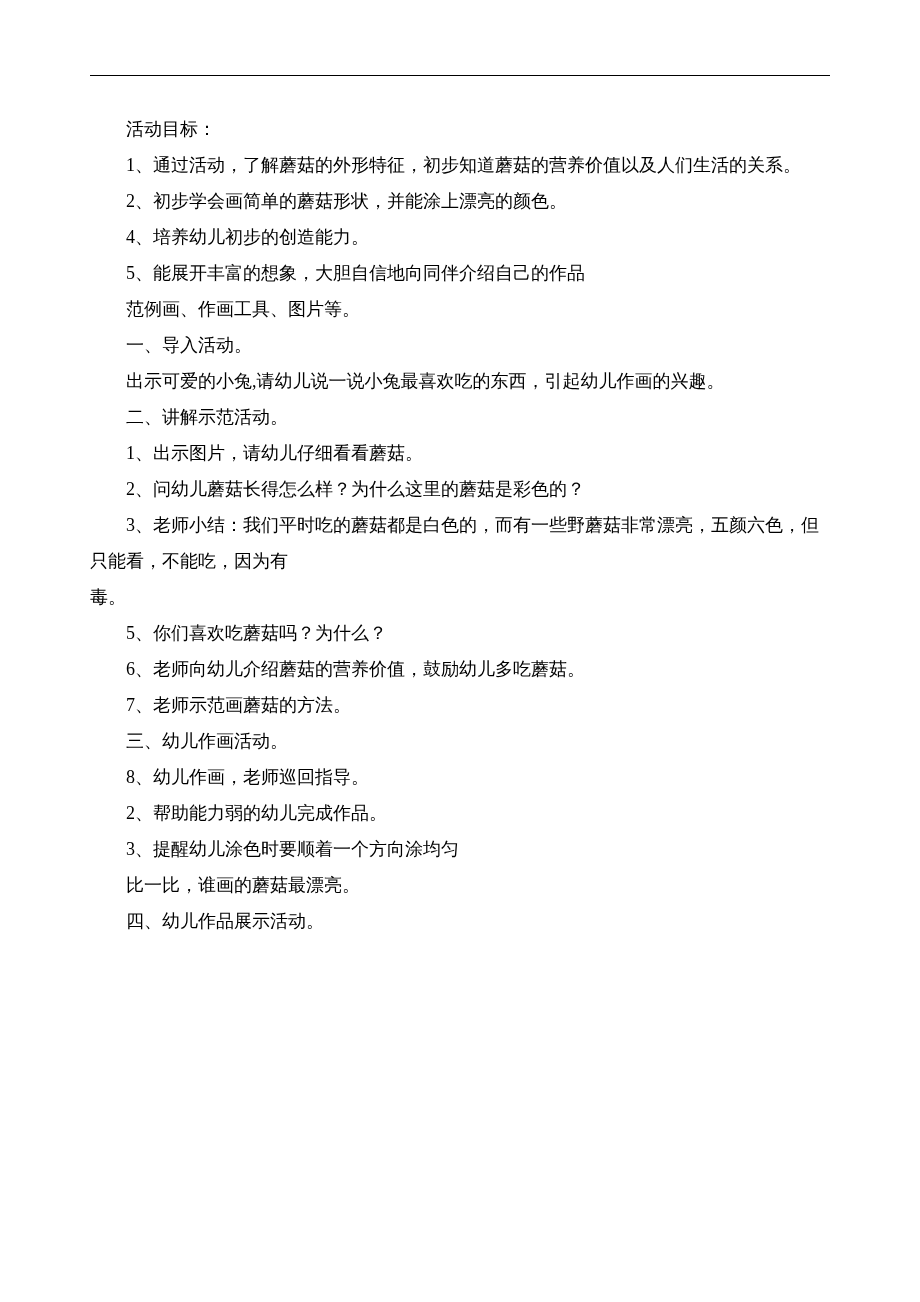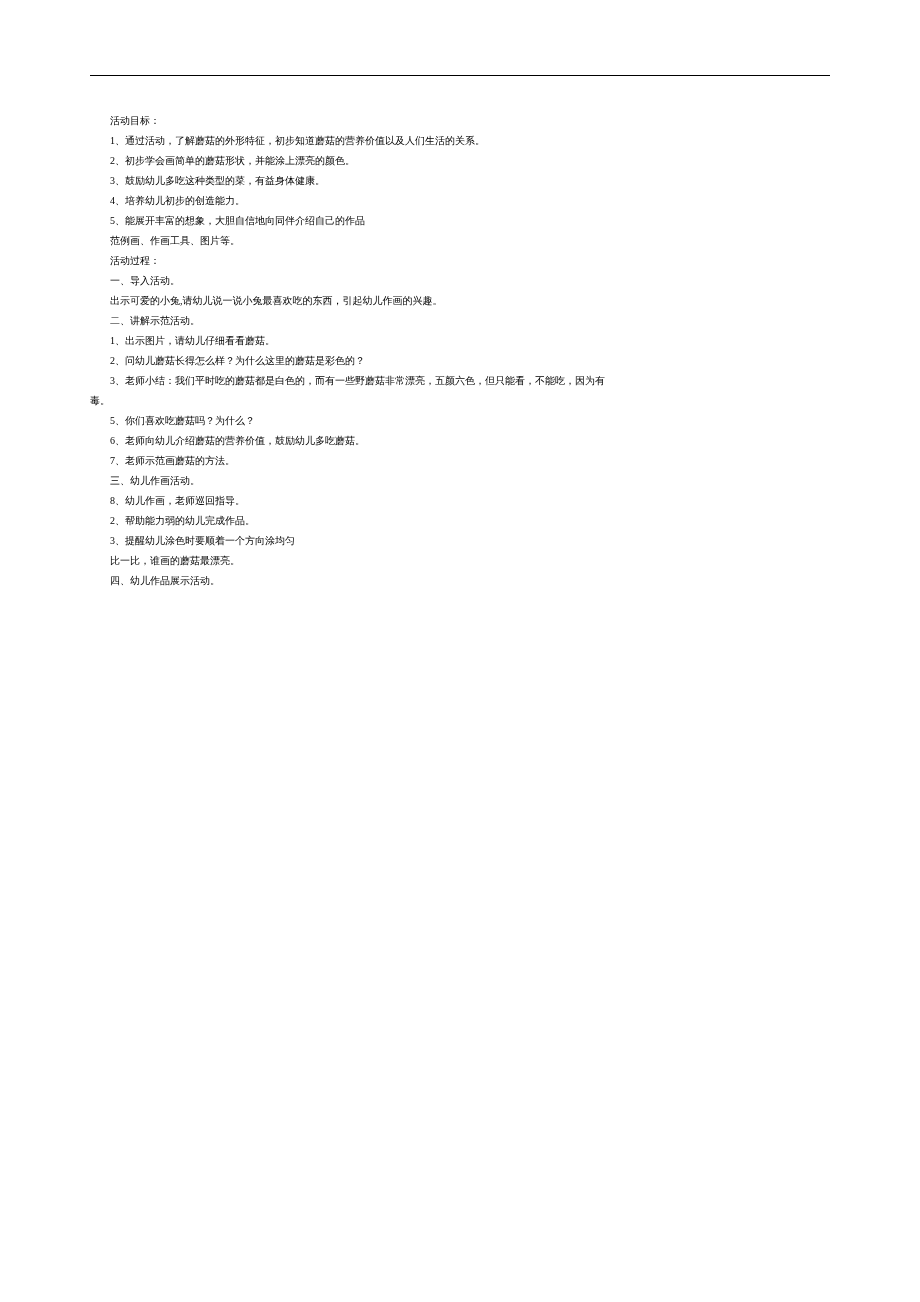--- a/index.html
+++ b/index.html
@@ -15,21 +15,21 @@
       position: relative;
     }
     .page {
       padding: 75px 90px 0 90px;
     }
     .divider {
       border-top: 1px solid #000000;
       margin-bottom: 35px;
     }
     .content {
-      font-size: 10px;
+      font-size: 18px;
       line-height: 2.0;
       color: #000000;
     }
     .para {
       text-indent: 2em;
       margin: 0;
       padding: 0;
     }
     .para-no-indent {
       margin: 0;
@@ -38,25 +38,23 @@
   </style>
 </head>
 <body>
 
 <div class="page">
   <div class="divider"></div>
   <div class="content">
     <p class="para"> 活动目标：</p>
     <p class="para">1、通过活动，了解蘑菇的外形特征，初步知道蘑菇的营养价值以及人们生活的关系。</p>
     <p class="para">2、初步学会画简单的蘑菇形状，并能涂上漂亮的颜色。</p>
-    <p class="para">3、鼓励幼儿多吃这种类型的菜，有益身体健康。</p>
     <p class="para">4、培养幼儿初步的创造能力。</p>
     <p class="para">5、能展开丰富的想象，大胆自信地向同伴介绍自己的作品</p>
     <p class="para">范例画、作画工具、图片等。</p>
-    <p class="para">活动过程：</p>
     <p class="para">一、导入活动。</p>
     <p class="para">出示可爱的小兔,请幼儿说一说小兔最喜欢吃的东西，引起幼儿作画的兴趣。</p>
     <p class="para">二、讲解示范活动。</p>
     <p class="para">1、出示图片，请幼儿仔细看看蘑菇。</p>
     <p class="para">2、问幼儿蘑菇长得怎么样？为什么这里的蘑菇是彩色的？</p>
     <p class="para">3、老师小结：我们平时吃的蘑菇都是白色的，而有一些野蘑菇非常漂亮，五颜六色，但只能看，不能吃，因为有</p>
     <p class="para-no-indent">毒。</p>
     <p class="para">5、你们喜欢吃蘑菇吗？为什么？</p>
     <p class="para">6、老师向幼儿介绍蘑菇的营养价值，鼓励幼儿多吃蘑菇。</p>
     <p class="para">7、老师示范画蘑菇的方法。</p>

